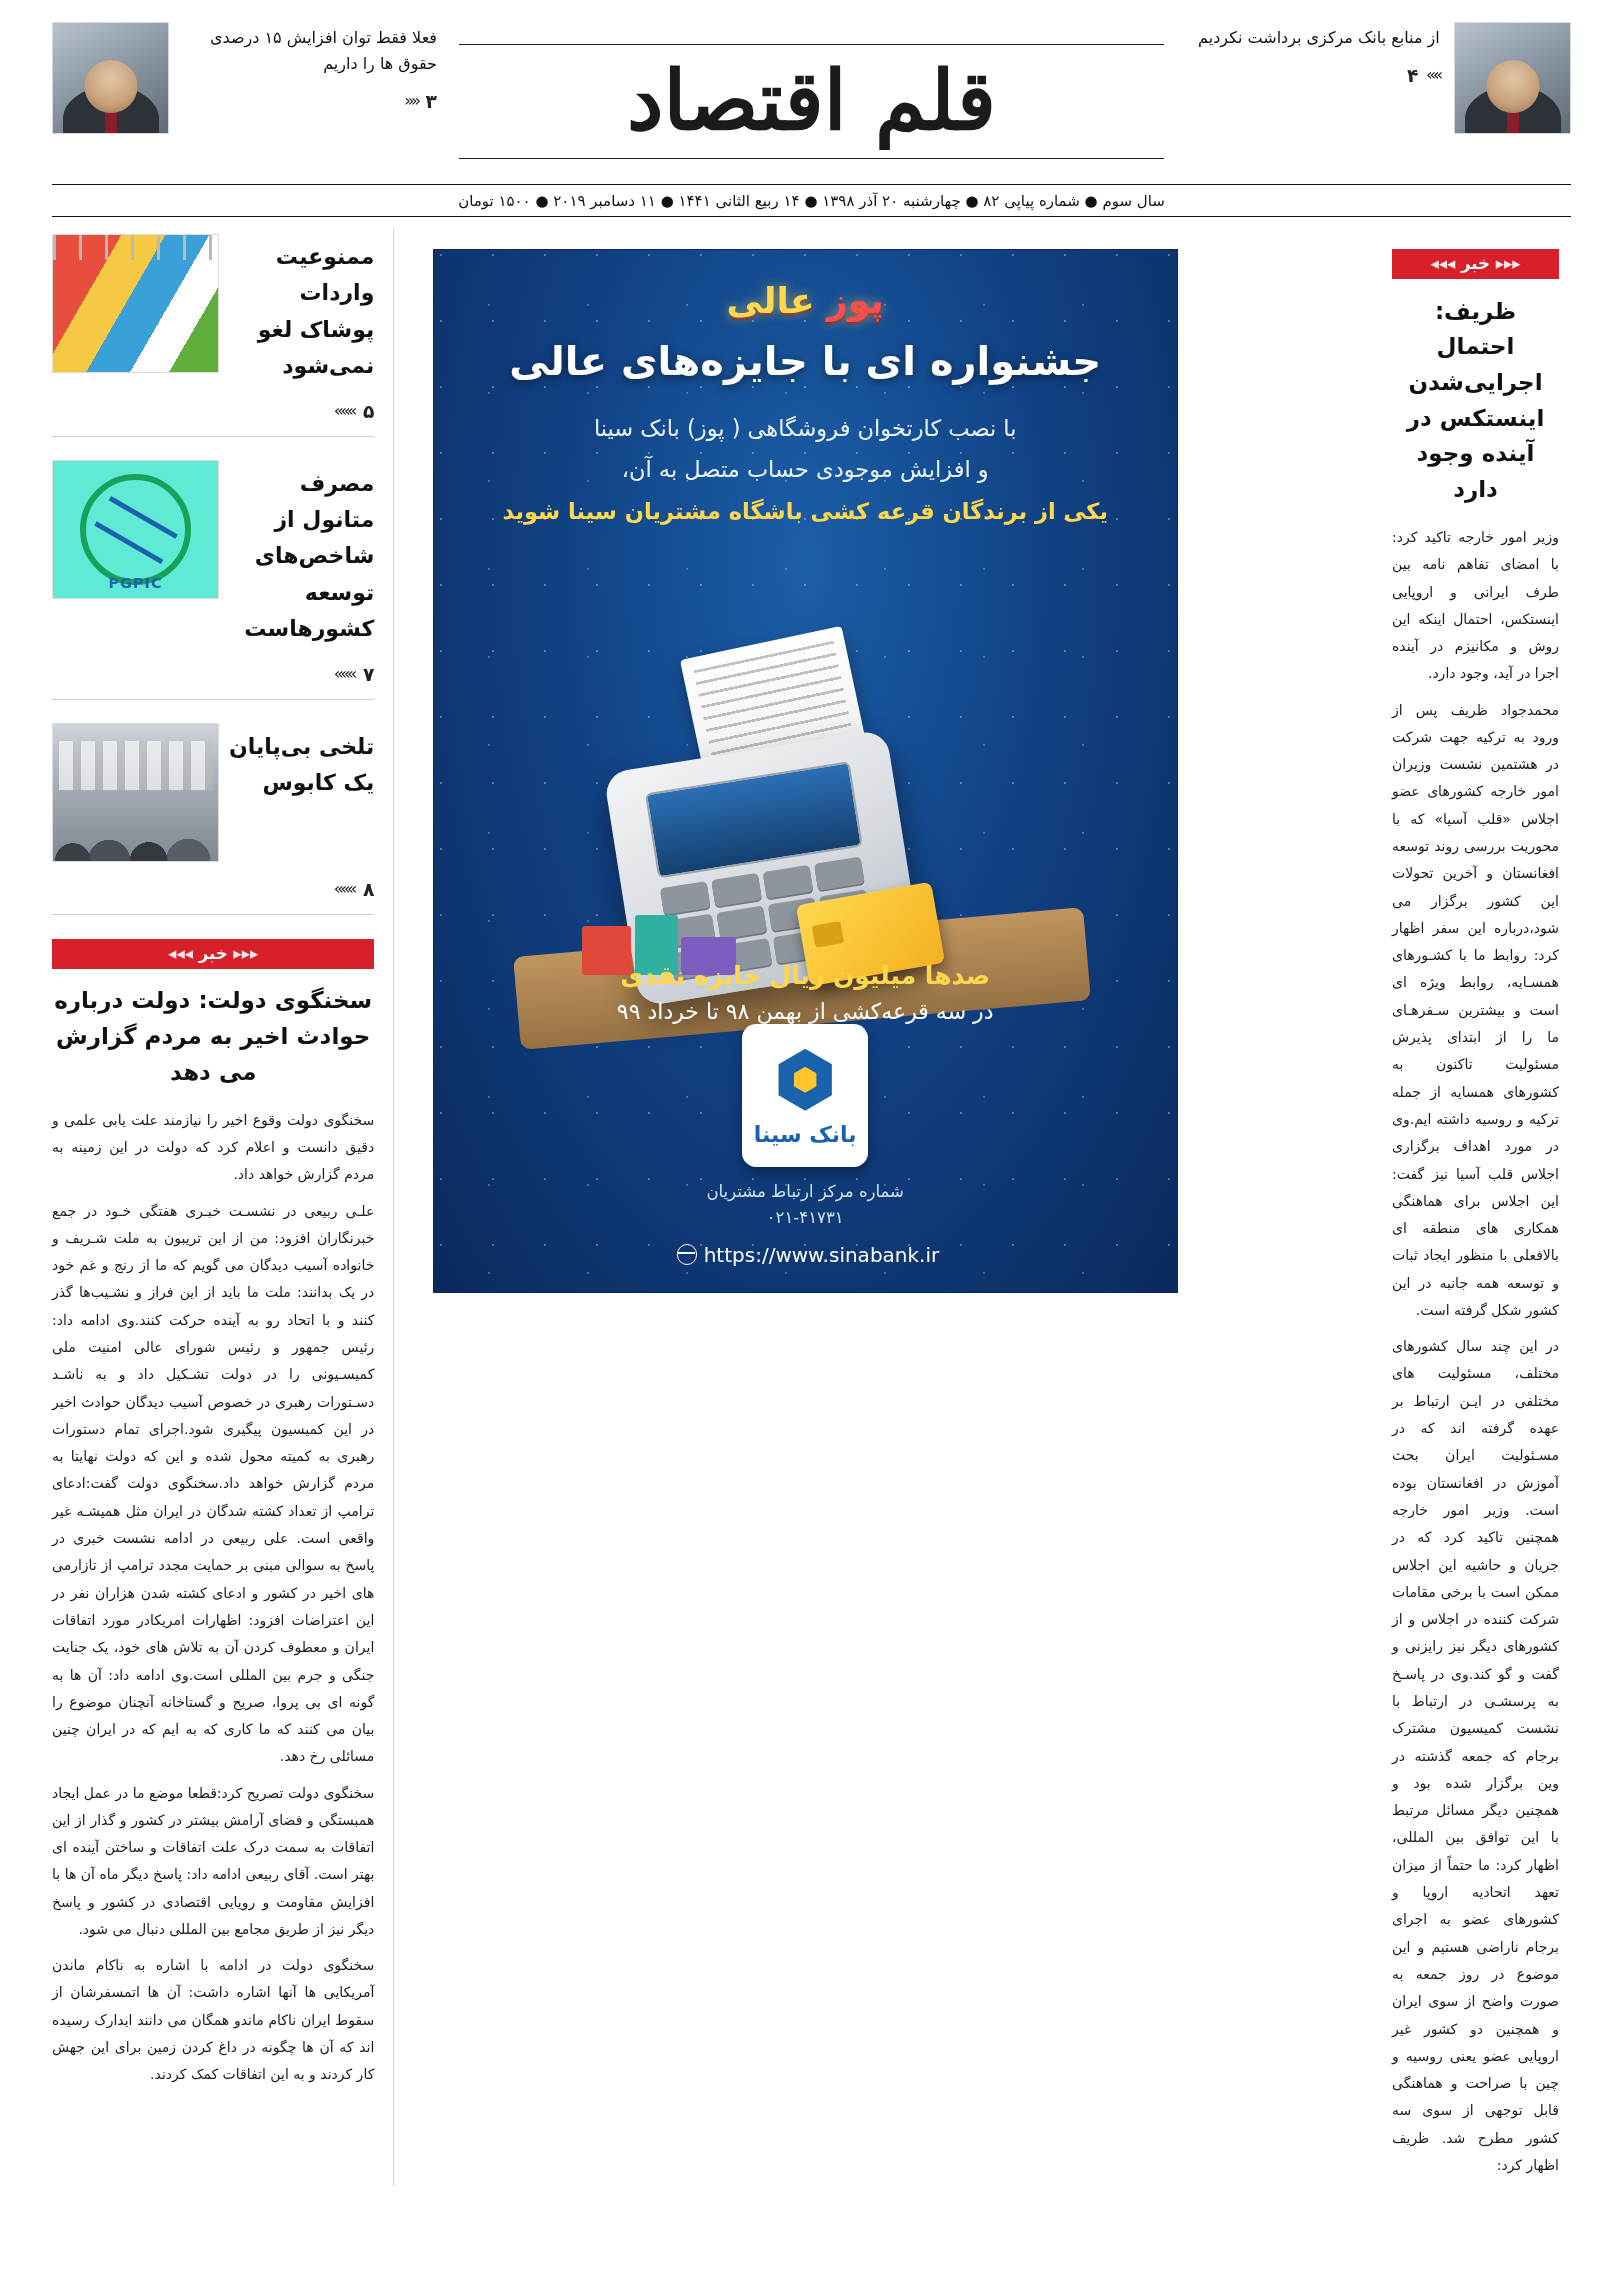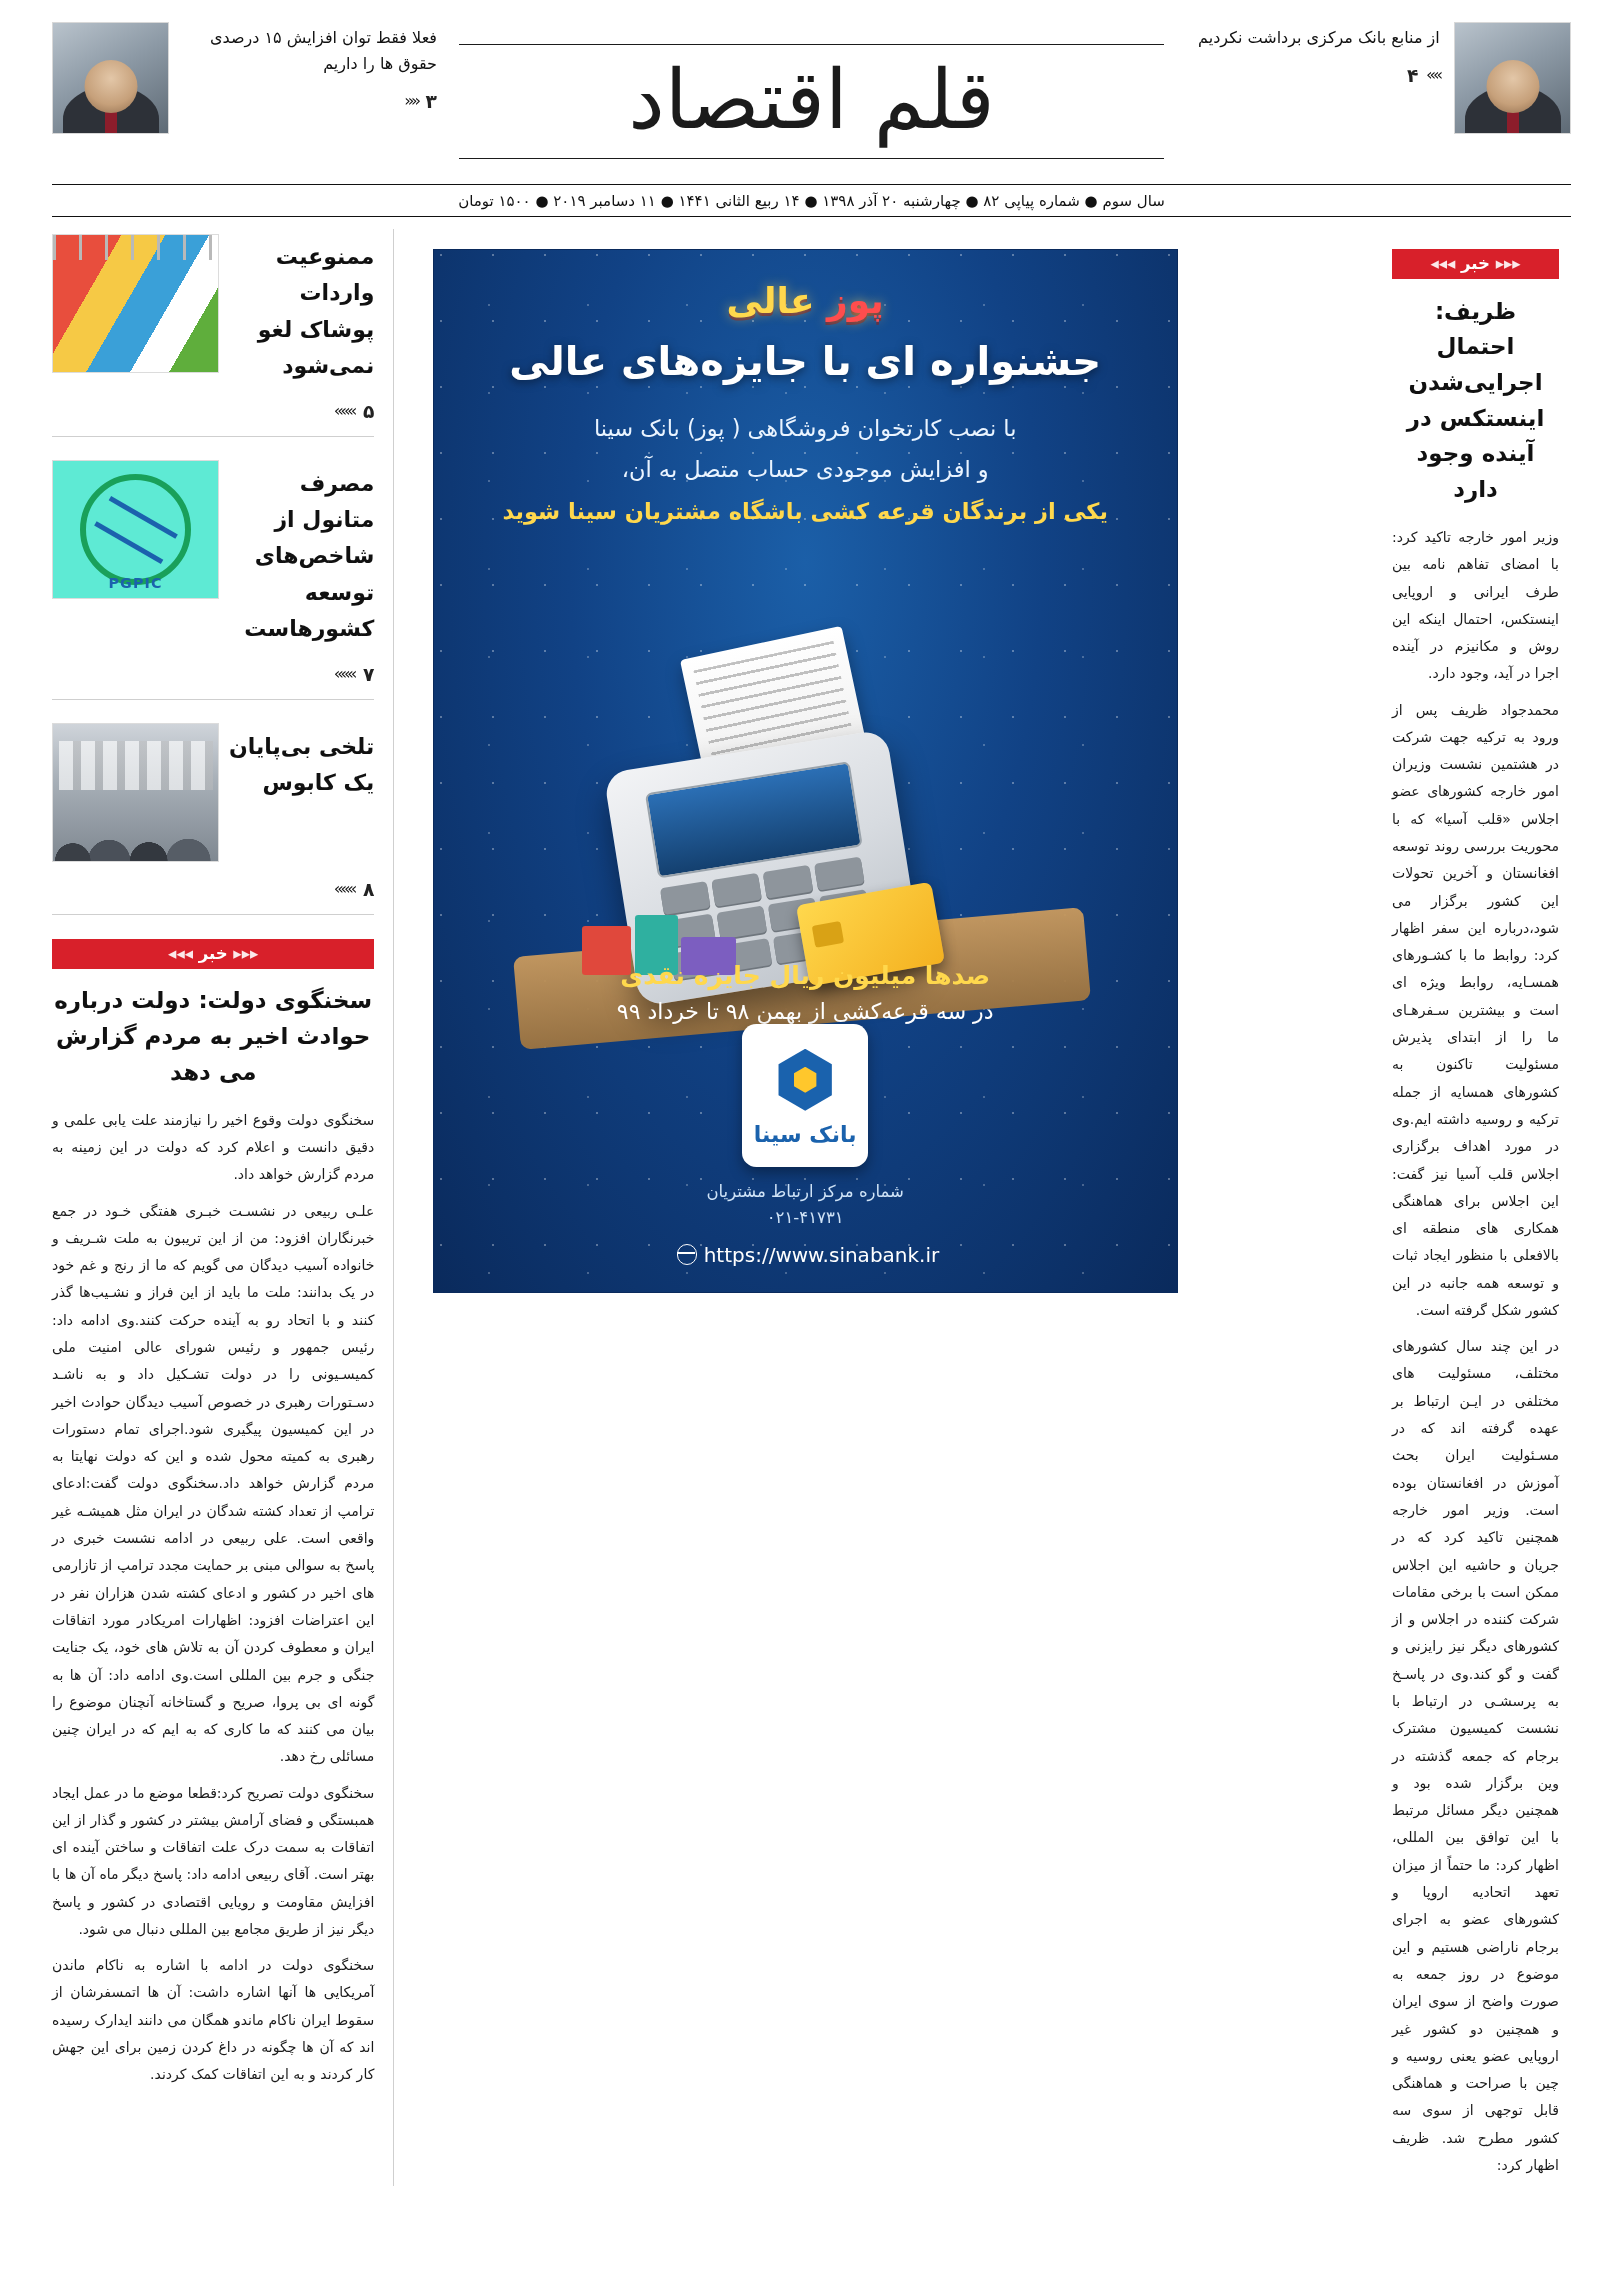--- a/index.html
+++ b/index.html
@@ -112,21 +112,21 @@
     display: flex;
     flex-direction: column;
     align-items: center;
     justify-content: center;
     position: relative;
     padding: 0 22px;
   }
   .logo-text {
     font-family: "DejaVu Serif", "Liberation Serif", serif;
     font-size: 82px;
-    font-weight: normal;
+    font-weight: bold;
     letter-spacing: -2.2px;
     color: #1b1b1b;
     line-height: 1;
     white-space: nowrap;
   }
   .logo-rule {
     width: 100%;
     height: 1.6px;
     background: #1b1b1b;
     margin-top: 16.5px;

